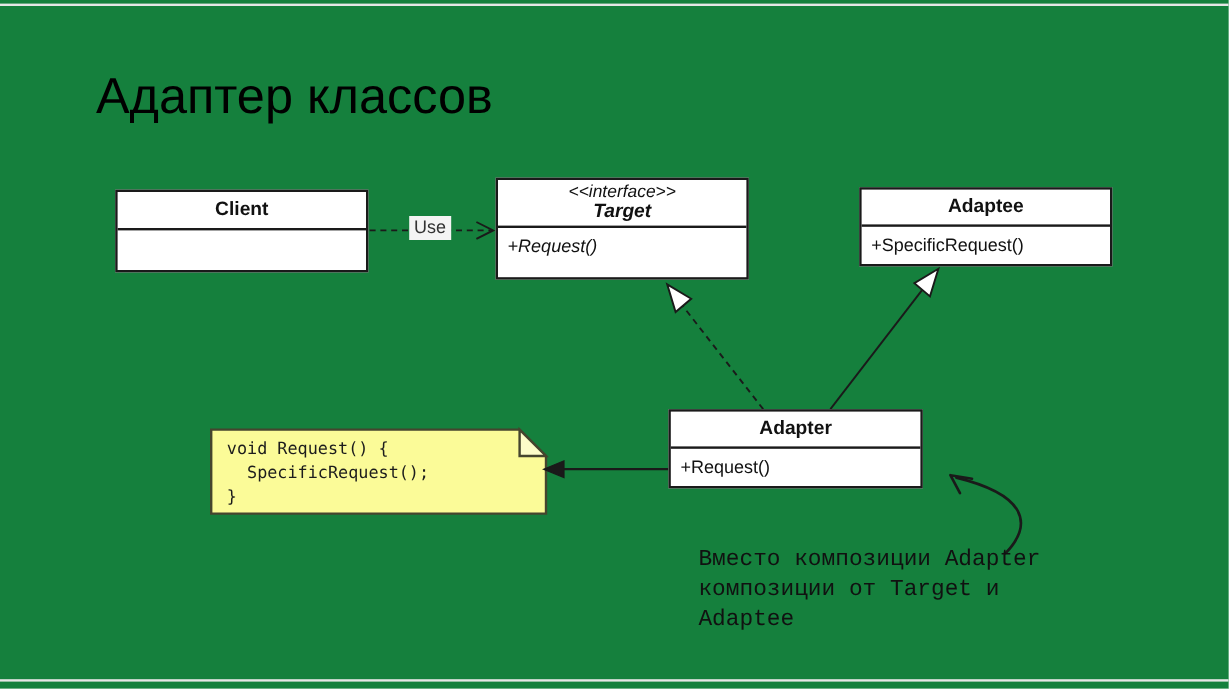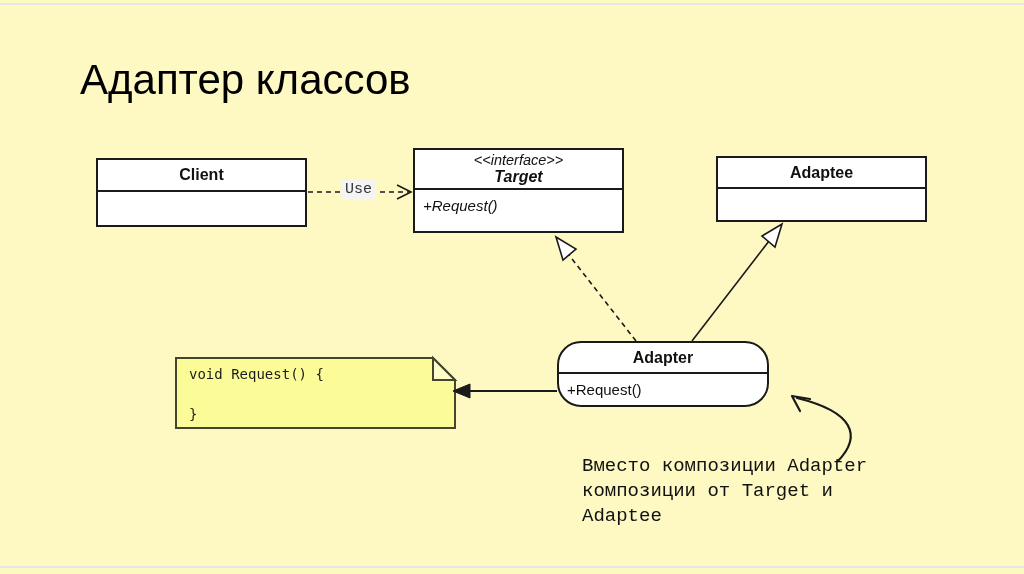--- a/index.html
+++ b/index.html
@@ -1,21 +1,21 @@
 <!DOCTYPE html>
 <html><head>
 <meta charset="utf-8">
 <style>
   * { margin: 0; padding: 0; box-sizing: border-box; }
   html, body { background: #ffffff; }
   .stage {
     position: relative;
     width: 1024px;
     height: 574px;
-    background: #fef9c3;
+    background: #15803d;
     overflow: hidden;
     font-family: "Liberation Sans", sans-serif;
   }
   .edge-line {
     position: absolute;
     left: 0;
     width: 1024px;
     height: 2px;
     background: #e6e6e6;
   }
@@ -81,34 +81,33 @@
   #class-client .uml-body  { height: 33px; }
 
   #class-target  { left: 413px; top: 148px; width: 211px; height: 85px; }
   #class-target .uml-title { height: 40px; }
   #class-target .uml-body  { height: 31px; }
 
   #class-adaptee { left: 716px; top: 156px; width: 211px; height: 66px; }
   #class-adaptee .uml-title { height: 31px; }
   #class-adaptee .uml-body  { height: 31px; }
 
-  #class-adapter { left: 557px; top: 341px; width: 212px; height: 66px; border-radius: 24px; }
+  #class-adapter { left: 557px; top: 341px; width: 212px; height: 66px; }
   #class-adapter .uml-title { height: 31px; }
   #class-adapter .uml-body  { height: 31px; }
 
   .use-label {
     position: absolute;
     left: 341px;
     top: 180px;
     background: #f4f4f4;
     color: #333;
     font-size: 15px;
     padding: 1px 4px;
     line-height: 18px;
-    font-family: Liberation Mono, monospace;
   }
 
   .note-code {
     position: absolute;
     left: 189px;
     top: 364px;
     font-family: "DejaVu Sans Mono", monospace;
     font-size: 14px;
     line-height: 20px;
     color: #1c1c1c;
@@ -171,30 +170,33 @@
     </div>
     <div class="uml-body">
       <div class="uml-member italic">+Request()</div>
     </div>
   </div>
 
   <div class="uml-class" id="class-adaptee">
     <div class="uml-title">
       <div class="uml-name">Adaptee</div>
     </div>
+    <div class="uml-body">
+      <div class="uml-member">+SpecificRequest()</div>
+    </div>
   </div>
 
   <div class="uml-class" id="class-adapter">
     <div class="uml-title">
       <div class="uml-name">Adapter</div>
     </div>
     <div class="uml-body">
       <div class="uml-member">+Request()</div>
     </div>
   </div>
 
   <div class="use-label">Use</div>
 
-  <div class="note-code"><span>void Request() {</span><br><br><span>}</span></div>
+  <div class="note-code"><span>void Request() {</span><br><span>  SpecificRequest();</span><br><span>}</span></div>
 
   <div class="annotation-text"><span>Вместо композиции Adapter</span><br><span>композиции от Target и</span><br><span>Adaptee</span></div>
 
 </div>
 
 </body></html>

